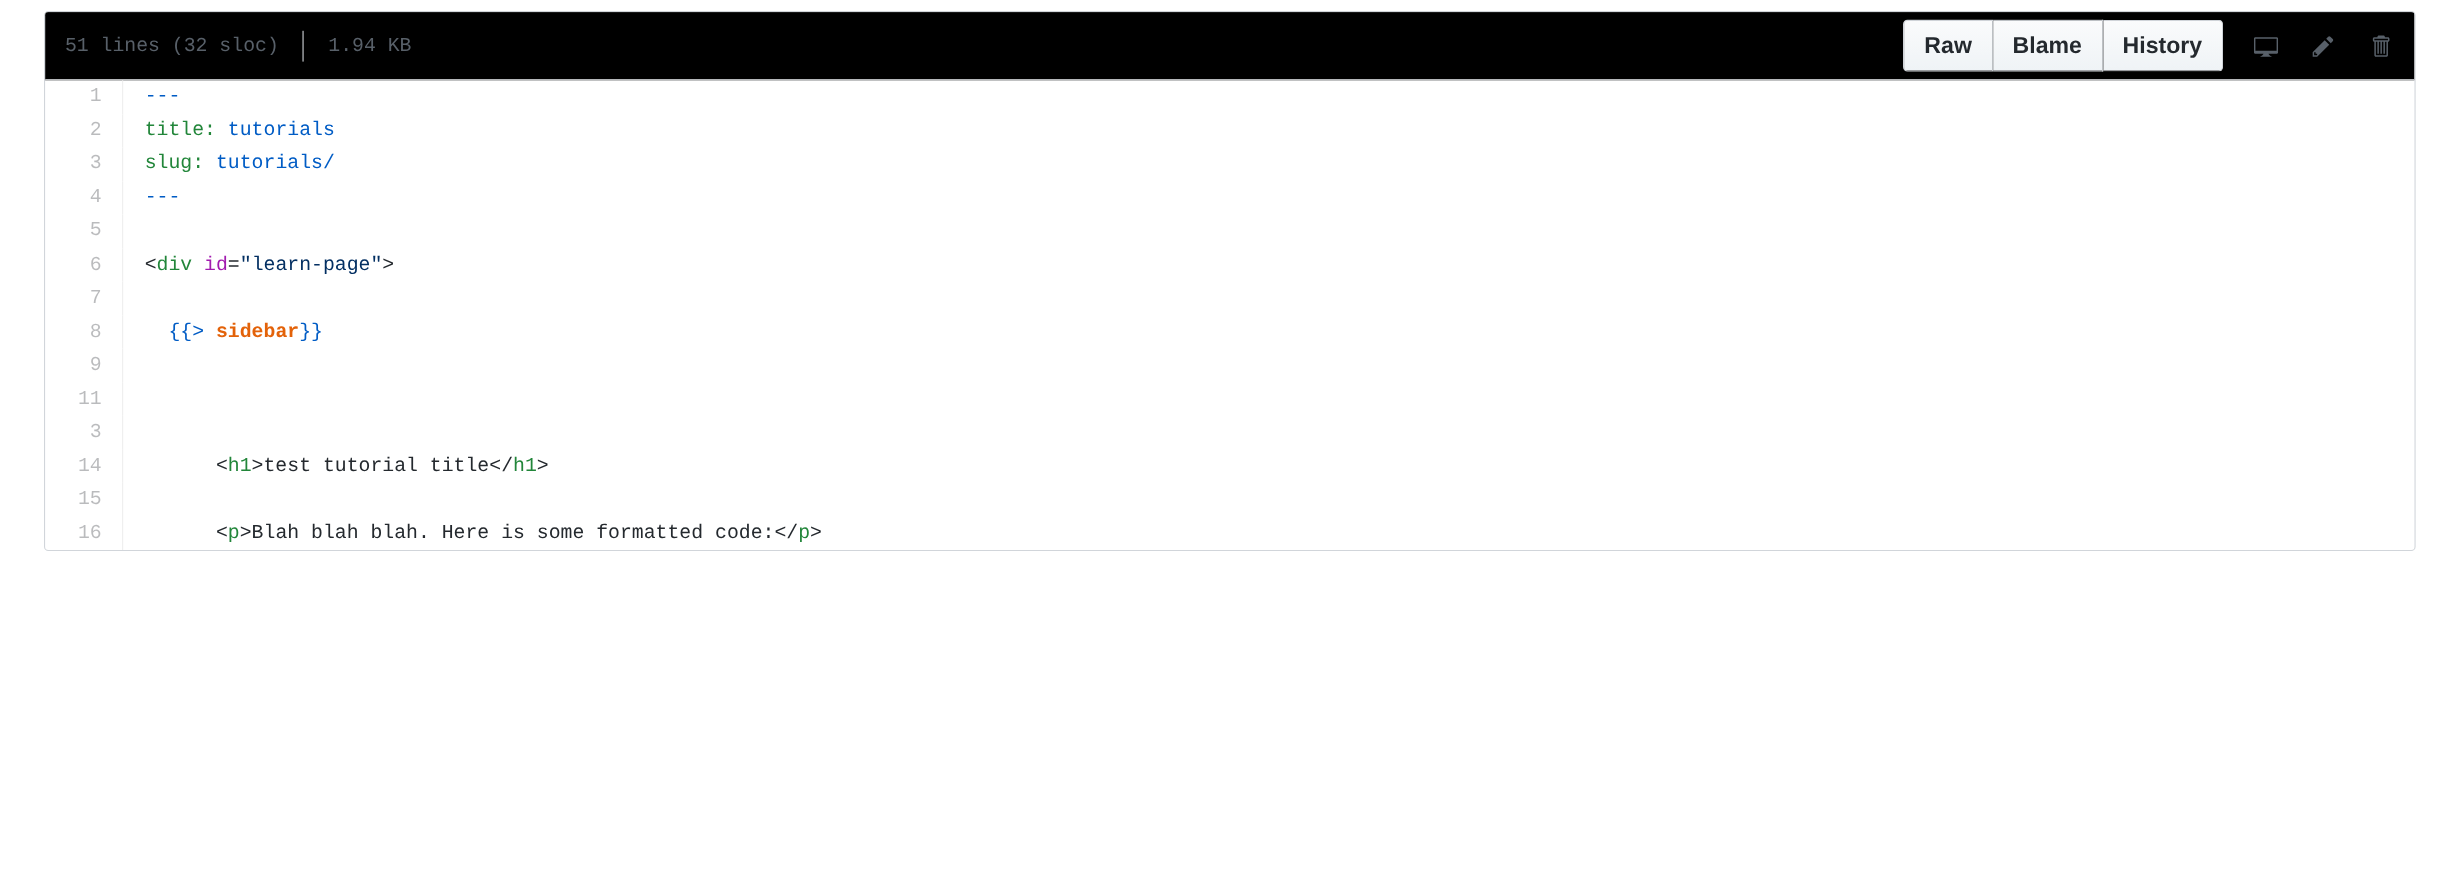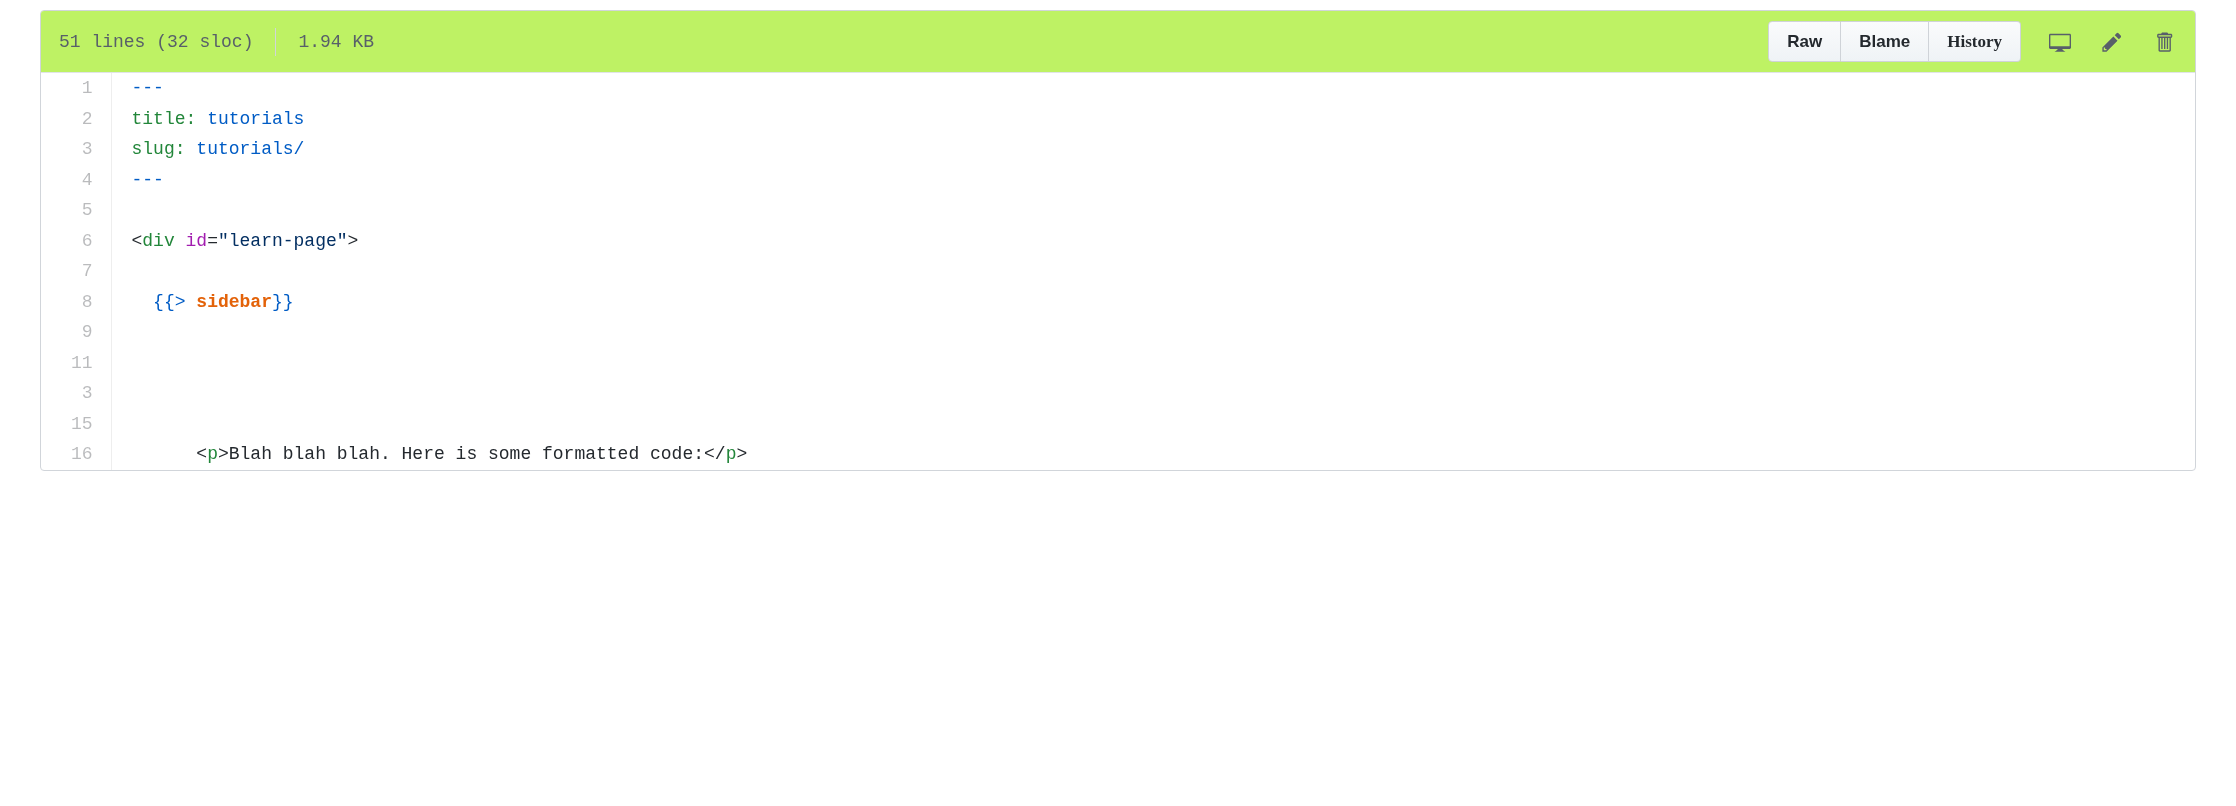--- a/index.html
+++ b/index.html
@@ -9,21 +9,21 @@
       color: #24292e;
       font-size: 18px;
     }
     .file-container {
       border: 1px solid #d1d5da;
       border-radius: 4px;
       margin: 10px 40px;
       overflow: hidden;
     }
     .file-header {
-      background: #bef264;
+      background: #000000;
       border-bottom: 1px solid #e1e4e8;
       display: flex;
       align-items: center;
       justify-content: space-between;
       padding: 10px 18px;
       height: 62px;
     }
     .file-info {
       display: flex;
       align-items: center;
@@ -40,30 +40,30 @@
     .file-actions {
       display: flex;
       align-items: center;
       gap: 26px;
     }
     .btn-group {
       display: flex;
     }
     .btn {
       padding: 8px 18px;
-      font-size: 17px;
+      font-size: 21px;
       font-weight: 600;
       color: #24292e;
       background: linear-gradient(#fafbfc, #eff3f6);
       border: 1px solid #cfd3d8;
       cursor: pointer;
       line-height: 1.4;
     }
     .btn:first-child { border-top-left-radius: 4px; border-bottom-left-radius: 4px; }
-    .btn:last-child { border-top-right-radius: 4px; border-bottom-right-radius: 4px; font-family: Liberation Serif, serif; }
+    .btn:last-child { border-top-right-radius: 4px; border-bottom-right-radius: 4px; }
     .btn + .btn { border-left: none; }
     .icon-btn {
       width: 26px;
       height: 26px;
       display: flex;
       align-items: center;
       justify-content: center;
       color: #586069;
       cursor: pointer;
     }
@@ -177,20 +177,24 @@
         </tr>
         <tr>
           <td class="line-num">11</td>
           <td class="line-code"></td>
         </tr>
         <tr>
           <td class="line-num">3</td>
           <td class="line-code"></td>
         </tr>
         <tr>
+          <td class="line-num">14</td>
+          <td class="line-code">      &lt;<span class="pl-ent">h1</span>&gt;test tutorial title&lt;/<span class="pl-ent">h1</span>&gt;</td>
+        </tr>
+        <tr>
           <td class="line-num">15</td>
           <td class="line-code"></td>
         </tr>
         <tr>
           <td class="line-num">16</td>
           <td class="line-code">      &lt;<span class="pl-ent">p</span>&gt;Blah blah blah. Here is some formatted code:&lt;/<span class="pl-ent">p</span>&gt;</td>
         </tr>
       </tbody>
   </table>
 

